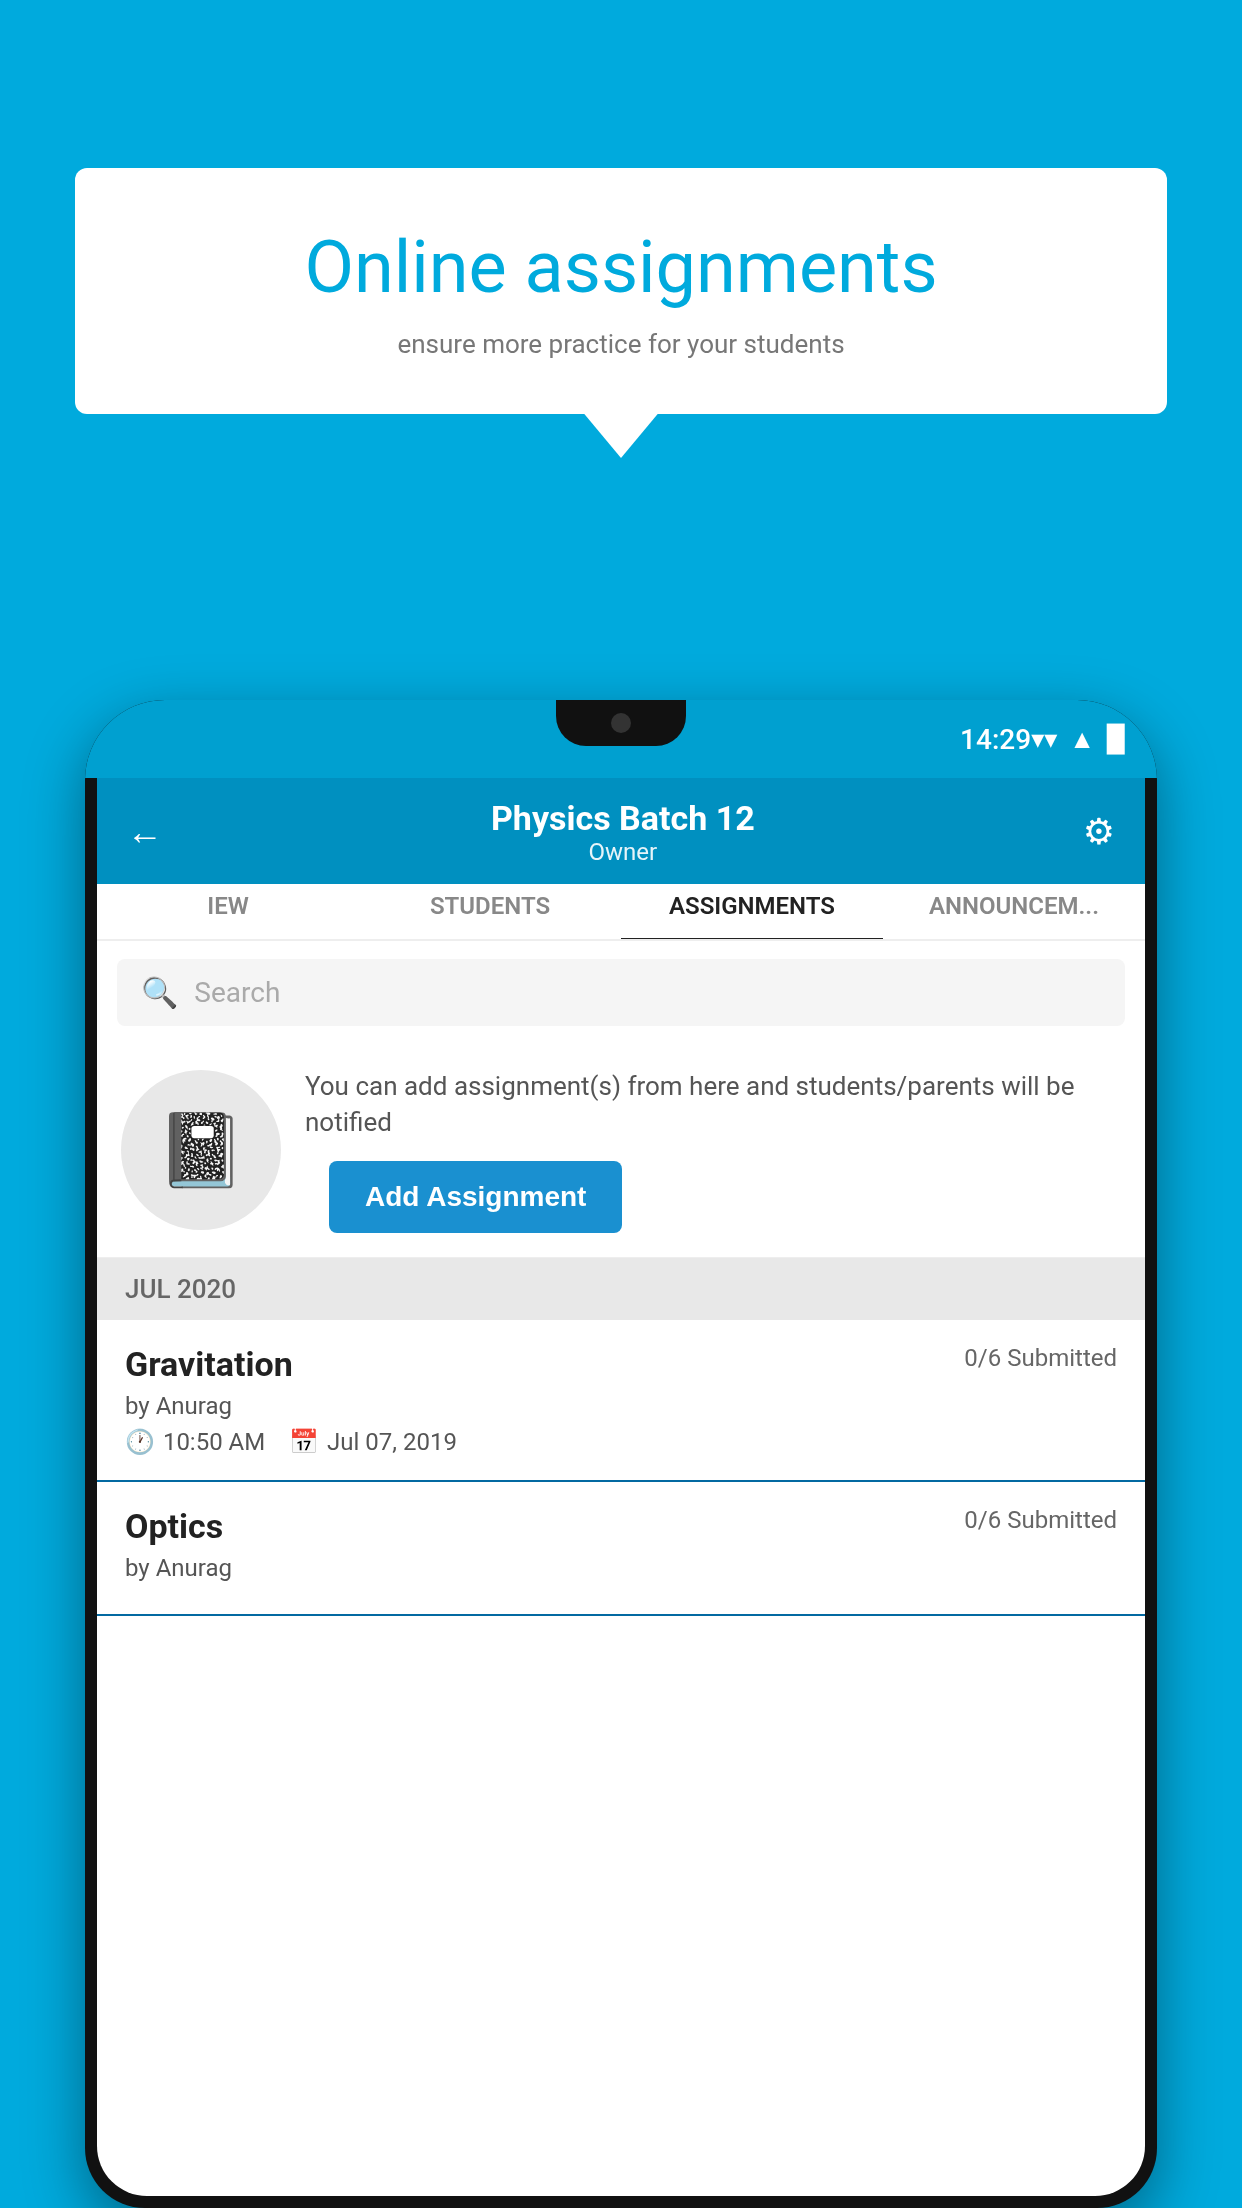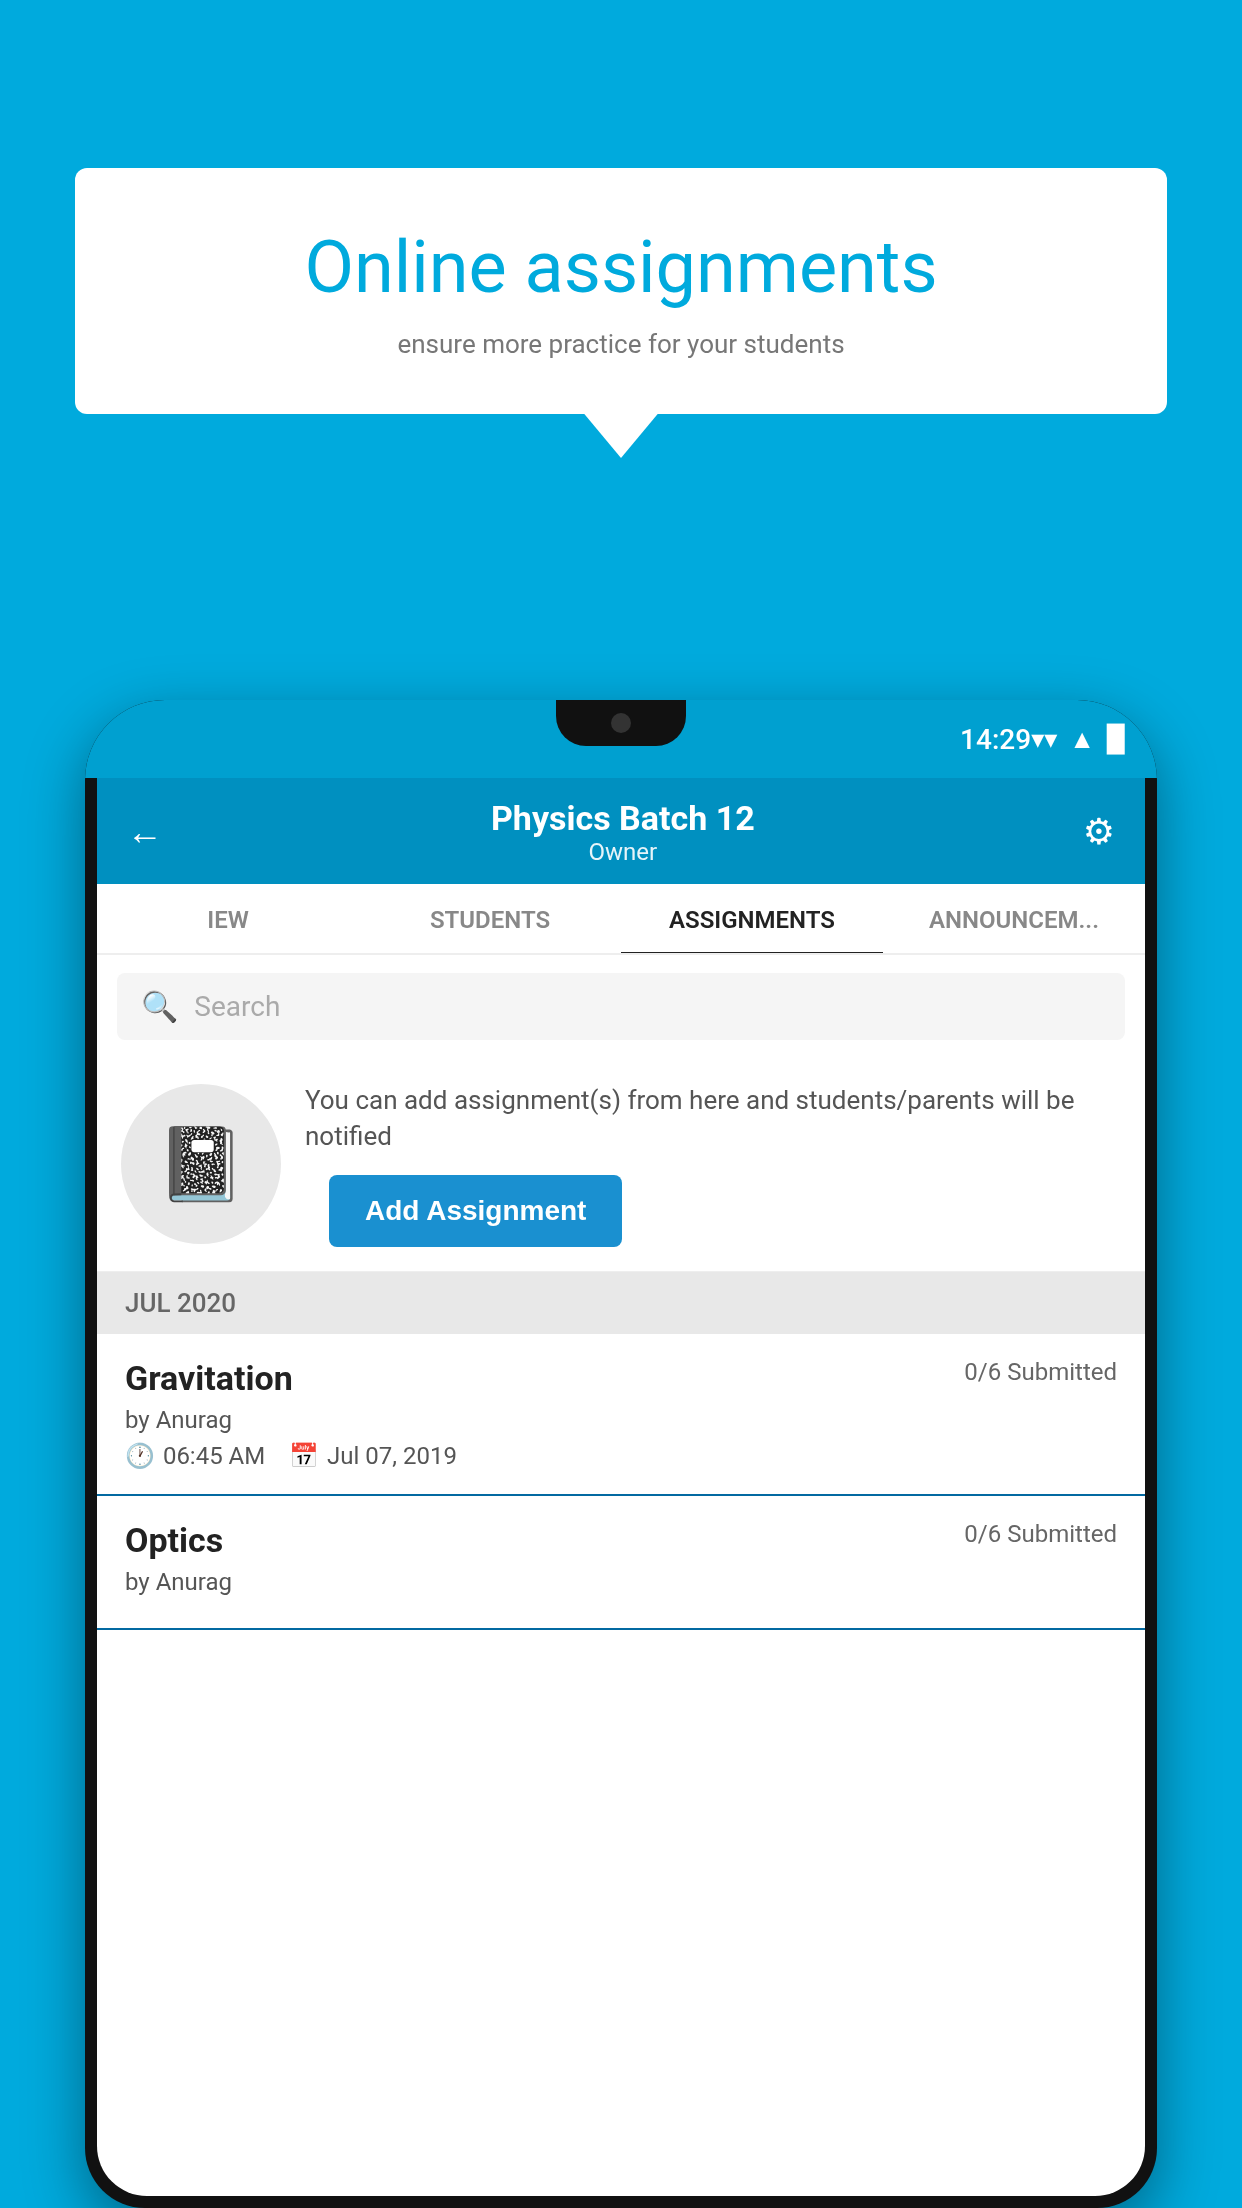--- a/index.html
+++ b/index.html
@@ -157,21 +157,21 @@
     
     .tabs-container {
       display: flex;
       border-bottom: 2px solid #eee;
       background: white;
       overflow: hidden;
     }
     .tab {
       flex: 1;
       text-align: center;
-      padding: 22px 10px 18px;
+      padding: 8px 10px 18px;
       font-size: 24px;
       font-weight: 600;
       color: #888;
       cursor: pointer;
       white-space: nowrap;
       overflow: hidden;
       text-overflow: ellipsis;
     }
     .tab.active {
       color: #222;
@@ -361,21 +361,21 @@
     </div>
     <div class="assignment-item">
       <div class="assignment-top-row">
         <span class="assignment-name">Gravitation</span>
         <span class="assignment-submitted">0/6 Submitted</span>
       </div>
       <div class="assignment-by">by Anurag</div>
       <div class="assignment-meta">
         <div class="assignment-time">
           <span class="meta-icon">🕐</span>
-          <span>06:45 AM</span>
+          <span>10:50 AM</span>
         </div>
         <div class="assignment-date">
           <span class="meta-icon">📅</span>
           <span>Jul 07, 2019</span>
         </div>
       </div>
     </div>
 
     <div class="assignment-item">
       <div class="assignment-top-row">

